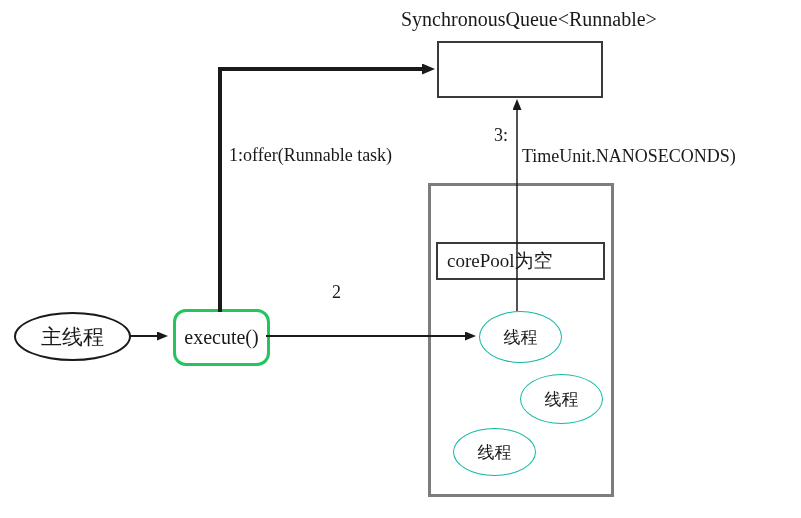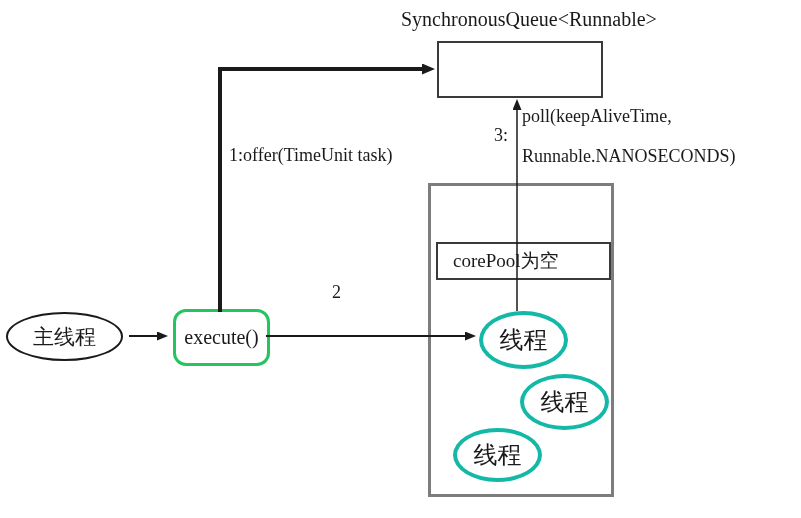--- a/index.html
+++ b/index.html
@@ -46,43 +46,43 @@
     background: #ffffff;
   }
   #maximum-pool-label { left: 436px; top: 197px; font-size: 19px; }
 
   #core-pool-box {
     left: 436px; top: 242px;
     width: 156px; height: 34px;
     border: 2px solid #3a3a3a;
     background: #ffffff;
     line-height: 34px;
-    padding-left: 15px;
+    padding-left: 9px;
     font-size: 19px;
     white-space: nowrap;
   }
 
   .ellipse {
     position: absolute;
     border-radius: 50%;
     background: #ffffff;
     display: flex;
     align-items: center;
     justify-content: center;
     white-space: nowrap;
   }
   #main-thread-ellipse {
-    left: 6px; top: 312px;
+    left: 14px; top: 312px;
     width: 113px; height: 45px;
     border: 2px solid #1a1a1a;
     font-size: 21px;
   }
   .thread-ellipse {
-    border: 4px solid #14b8a6;
-    font-size: 24px;
+    border: 1px solid #14b8a6;
+    font-size: 17px;
   }
   #thread-1 { left: 479px; top: 311px; width: 81px; height: 50px; }
   #thread-2 { left: 520px; top: 374px; width: 81px; height: 48px; }
   #thread-3 { left: 453px; top: 428px; width: 81px; height: 46px; }
 
   #execute-box {
     left: 173px; top: 309px;
     width: 91px; height: 51px;
     border: 3px solid #22c55e;
     border-radius: 13px;
@@ -102,25 +102,24 @@
 </style>
 </head>
 <body>
 
 <div id="canvas">
 
   <div class="lbl" id="queue-title">SynchronousQueue&lt;Runnable&gt;</div>
 
   <div class="abs" id="queue-rect"></div>
 
-  <div class="lbl" id="offer-label">1:offer(TimeUnit task)</div>
+  <div class="lbl" id="offer-label">1:offer(Runnable task)</div>
 
   <div class="lbl" id="step3-label">3:</div>
-  <div class="lbl" id="poll-label-1">poll(keepAliveTime,</div>
-  <div class="lbl" id="poll-label-2">Runnable.NANOSECONDS)</div>
+  <div class="lbl" id="poll-label-2">TimeUnit.NANOSECONDS)</div>
 
   <div class="lbl" id="step2-label">2</div>
 
   <div class="abs" id="maximum-pool-box"></div>
 
   <div class="abs" id="core-pool-box">corePool为空</div>
 
   <div class="ellipse thread-ellipse" id="thread-1">线程</div>
   <div class="ellipse thread-ellipse" id="thread-2">线程</div>
   <div class="ellipse thread-ellipse" id="thread-3">线程</div>

